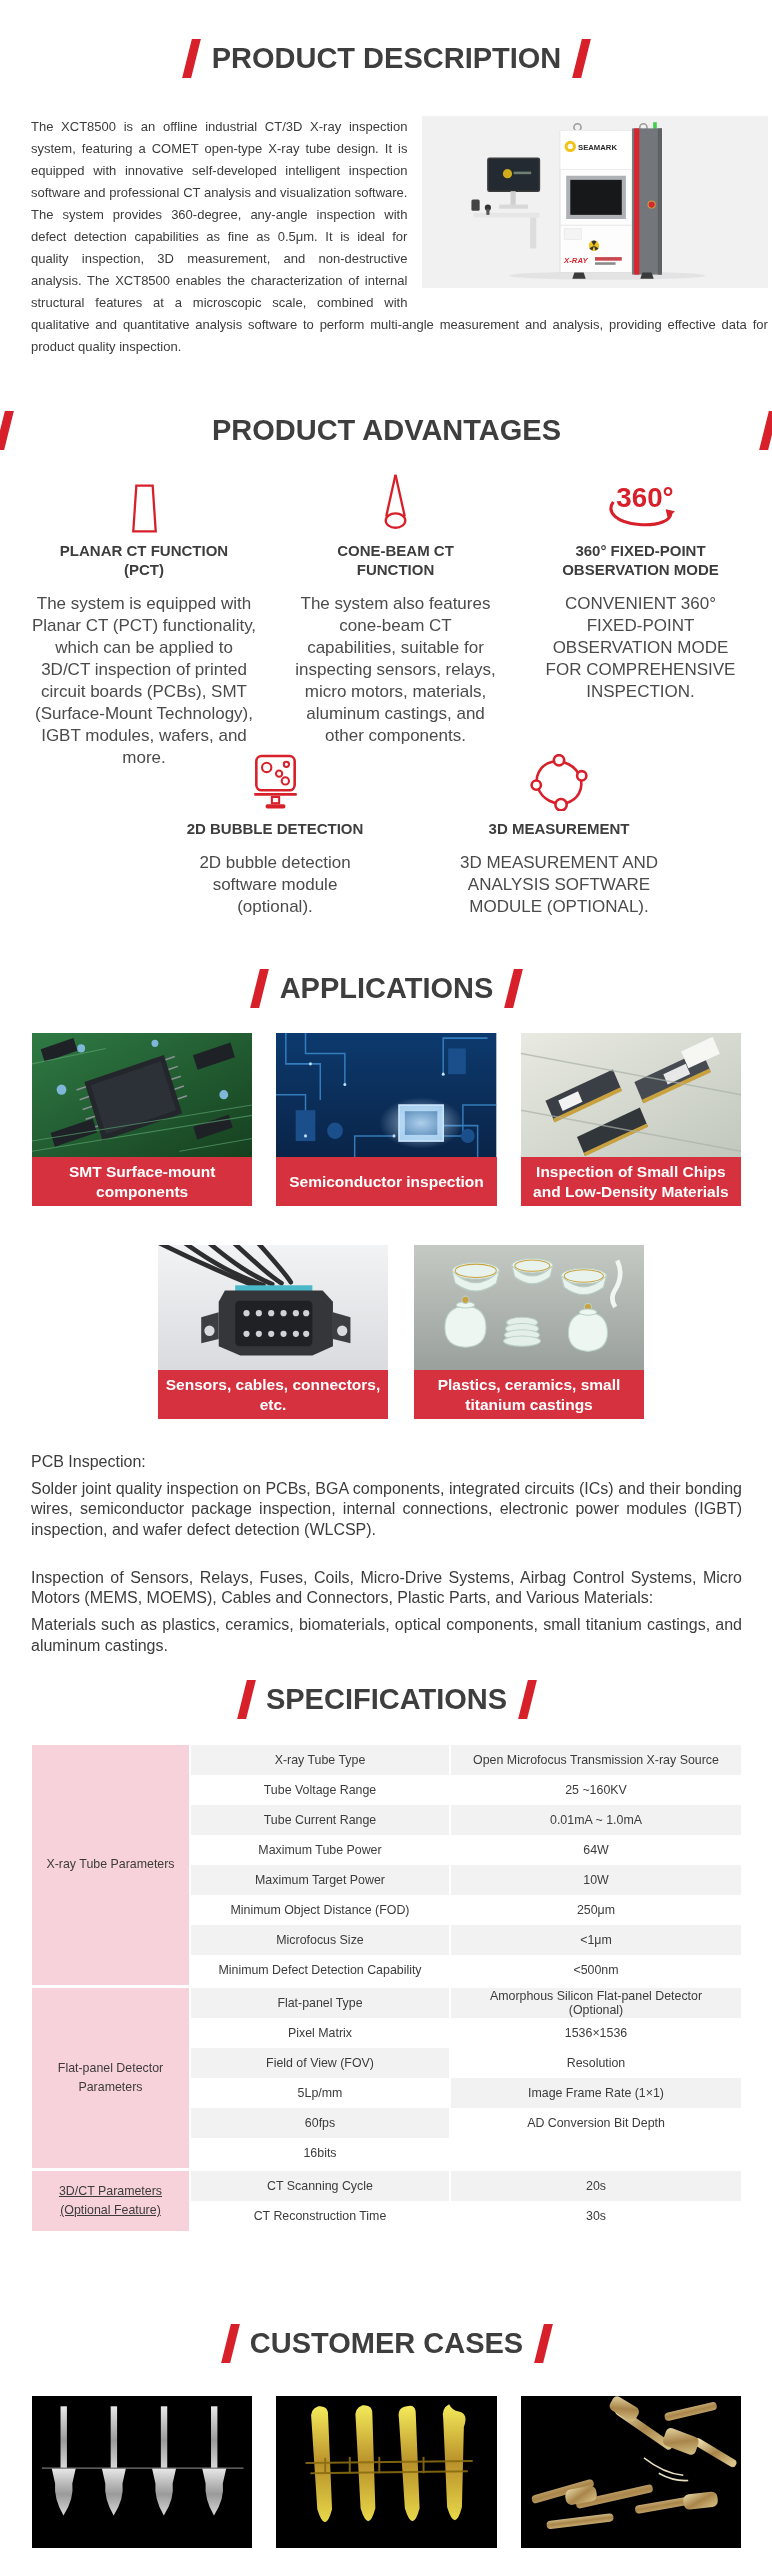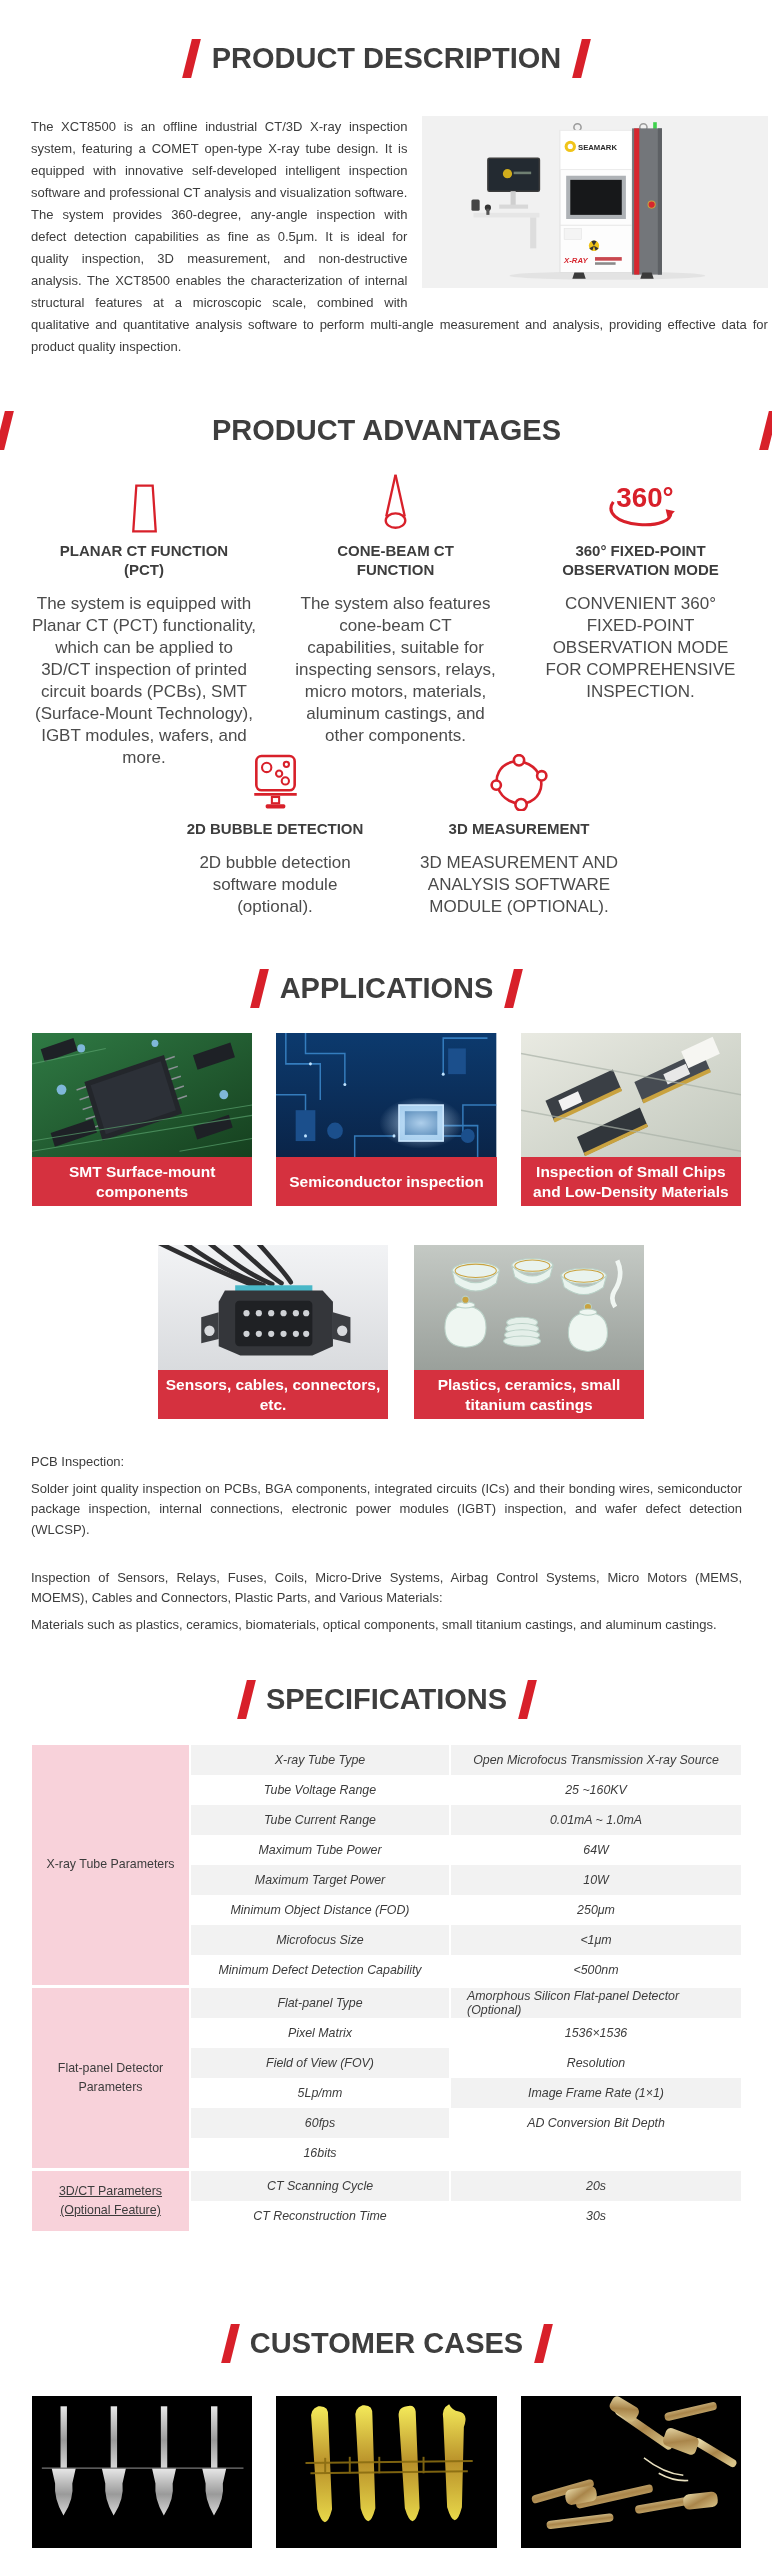--- a/index.html
+++ b/index.html
@@ -19,50 +19,50 @@
   .machine-panel svg{display:block;width:100%;height:100%;}
   
   .adv-row1{position:absolute;left:28px;right:23px;display:flex;justify-content:space-between;}
   .adv-col{text-align:center;}
   .adv-col.c1{width:232px;} .adv-col.c2{width:222px;} .adv-col.c3{width:219px;}
   .adv-icon{height:68px;display:flex;align-items:flex-end;justify-content:center;}
   .adv-title{margin:8.2px auto 0;font-size:15px;font-weight:700;color:#3d3d3d;line-height:19px;}
   .c1 .adv-title{max-width:196px;} .c2 .adv-title{max-width:170px;} .c3 .adv-title{max-width:216px;}
   .adv-text{margin:13.4px auto 0;font-size:17px;line-height:22px;color:#4b4b4b;}
   .c1 .adv-text{max-width:227px;} .c2 .adv-text{max-width:201px;} .c3 .adv-text{max-width:211px;}
-  .adv-row2{position:absolute;left:170px;width:500px;display:flex;gap:31px;}
+  .adv-row2{position:absolute;left:170px;width:500px;display:flex;gap:71px;}
   .adv2-col{text-align:center;}
   .adv2-col.c4{width:210px;} .adv2-col.c5{width:216px;}
   .adv2-icon{height:58px;display:flex;align-items:flex-end;justify-content:center;}
   .c4 .adv-text{max-width:191px;} .c5 .adv-text{max-width:204px;}
   
   .apps-row1{position:absolute;left:32px;right:32px;display:grid;
              grid-template-columns:1fr 1fr 1fr;gap:24px;}
   .apps-row2{position:absolute;left:158px;display:flex;gap:26px;}
   .app-card{display:flex;flex-direction:column;}
   .app-img{height:124px;overflow:hidden;}
   .apps-row2 .app-img{height:125px;}
   .app-img svg{display:block;width:100%;height:100%;}
   .app-caption{background:#d5313f;color:#ffffff;font-weight:700;font-size:15.5px;line-height:19.6px;
                text-align:center;min-height:49px;display:flex;align-items:center;justify-content:center;
                padding:3.1px 5.2px;box-sizing:border-box;}
   .apps-row2 .app-card{width:230px;}
   
-  .pcb-text{position:absolute;left:31px;right:31px;font-size:13px;line-height:20.6px;color:#3c3c3c;
+  .pcb-text{position:absolute;left:31px;right:31px;font-size:16px;line-height:20.6px;color:#3c3c3c;
             text-align:justify;}
   .pcb-text p{margin:0 0 6.2px 0;}
   .pcb-text p.gap{margin-top:27px;}
   
   .spec-table{position:absolute;left:32px;right:32px;font-size:12.4px;color:#3c3c3c;}
   .spec-group{display:grid;grid-template-columns:157px 260px 1fr;margin-bottom:3.1px;}
   .g-label{background:#f8d2da;display:flex;align-items:center;justify-content:center;
            text-align:center;padding:0 9.3px;line-height:19.6px;}
   .g-span8{grid-row:1 / span 8;} .g-span6{grid-row:1 / span 6;} .g-span2{grid-row:1 / span 2;text-decoration:underline;}
-  .cell{height:30px;display:flex;align-items:center;justify-content:center;
-        border-left:2.1px solid #ffffff;padding:0 16px;box-sizing:border-box;font-style:italic;}
+  .cell{height:30px;display:flex;align-items:center;justify-content:center;text-align:center;
+        border-left:2.1px solid #ffffff;padding:0 16px;box-sizing:border-box;}
   .r0{background:#f2f2f2;} .r1{background:#ffffff;}
   
   .cases-row{position:absolute;left:32px;right:32px;display:grid;grid-template-columns:1fr 1fr 1fr;
              gap:24px;height:152px;}
   .case-img{background:#000;overflow:hidden;}
   .case-img svg{display:block;width:100%;height:100%;}
 </style>
 </head>
 <body>
 

